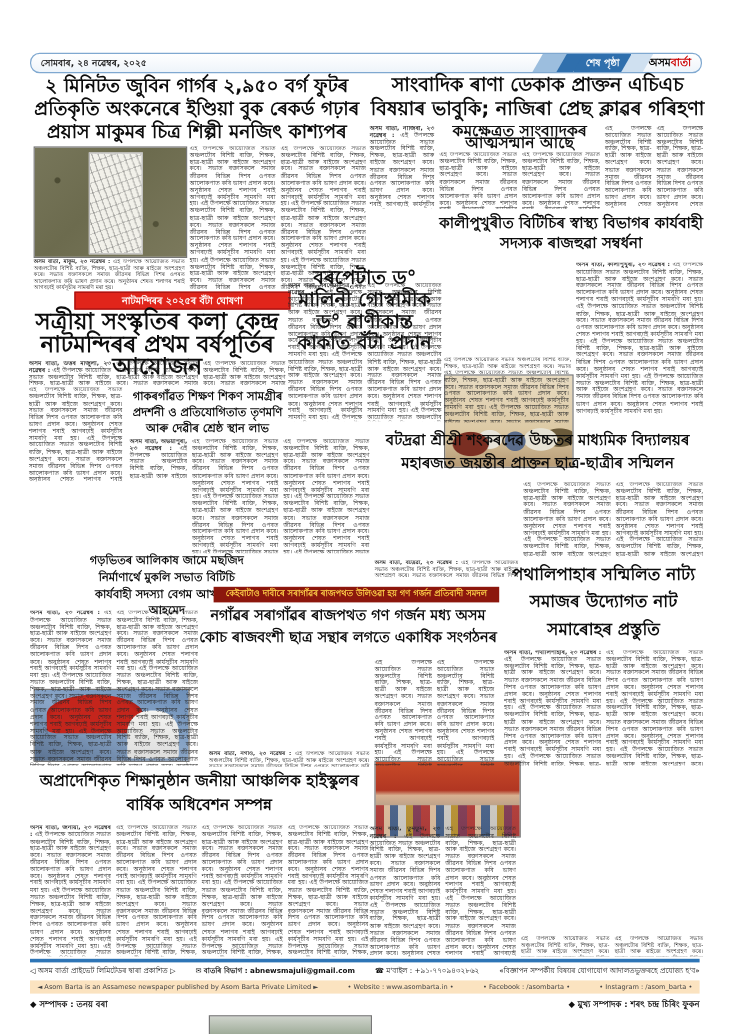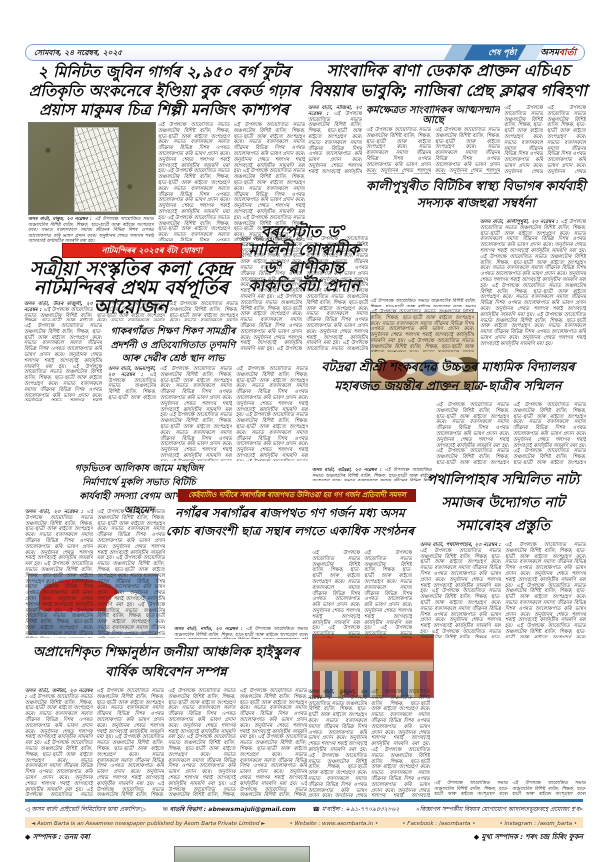--- a/index.html
+++ b/index.html
@@ -1,38 +1,38 @@
 <!DOCTYPE html>
 <html><head>
 <meta charset="utf-8">
 <style>
   html,body{margin:0;padding:0;background:#ffffff;}
   #page{position:relative;width:610px;height:862px;background:#ffffff;overflow:hidden;
         font-family:"DejaVu Sans","Liberation Sans",sans-serif;}
-  .abs{position:absolute;font-style:italic;}
+  .abs{position:absolute;}
   
   .bar{left:25px;top:44px;width:558px;height:15px;border:1px solid #7fa8d0;border-radius:8px;
        background:linear-gradient(180deg,#ffffff 0%,#eef4fa 100%);display:flex;align-items:center;overflow:hidden;}
   .bar-date{font-size:7.5px;font-weight:bold;color:#1a1a1a;padding-left:8px;flex:0 0 auto;}
   .bar-fill{flex:1;}
   .bar-wedge{width:26px;height:15px;background:#9cbede;transform:skewX(-30deg);margin-right:-6px;}
   .bar-wedge2{width:14px;height:15px;background:#2f6fad;transform:skewX(-30deg);margin-right:-4px;}
   .bar-label{background:#2f6fad;color:#ffffff;font-size:8px;font-weight:bold;height:15px;line-height:15px;
              padding:0 10px;flex:0 0 auto;}
   .bar-wedge3{width:18px;height:15px;background:#cfe0f0;transform:skewX(-30deg);margin-left:-4px;}
   .bar-mast{flex:0 0 auto;padding-right:8px;font-size:9px;font-weight:bold;margin-left:auto;}
   .mast-red{color:#cc0000;}
   
   .hl{font-weight:bold;color:#0c0c0c;text-align:center;}
   
   .bflex{display:flex;gap:4px;overflow:hidden;}
   .col{flex:1;font-size:5px;line-height:5.8px;color:#2a2a2a;text-align:justify;overflow:hidden;}
   .col b{font-weight:bold;}
   .cap{font-size:4.6px;line-height:5.5px;color:#222;text-align:justify;overflow:hidden;}
-  .subhead{font-size:10px;font-weight:bold;text-align:center;color:#111;line-height:10px;}
+  .subhead{font-size:13px;font-weight:bold;text-align:center;color:#111;line-height:10px;}
   
   .badge{background:#e1251b;color:#ffffff;font-size:8px;font-weight:bold;text-align:center;
          line-height:13px;border:1px solid #a01010;}
   .banner{background:#8c170d;color:#ffd24a;font-size:7px;font-weight:bold;text-align:center;line-height:13px;}
   
   .photo{border:1px solid #777;position:relative;overflow:hidden;}
   .ph-jubin{background:
       radial-gradient(circle at 15% 30%, rgba(40,40,20,.5) 0 2px, transparent 3px),
       radial-gradient(circle at 80% 70%, rgba(40,40,20,.45) 0 2px, transparent 3px),
       radial-gradient(circle at 60% 20%, rgba(50,50,30,.4) 0 2px, transparent 3px),

